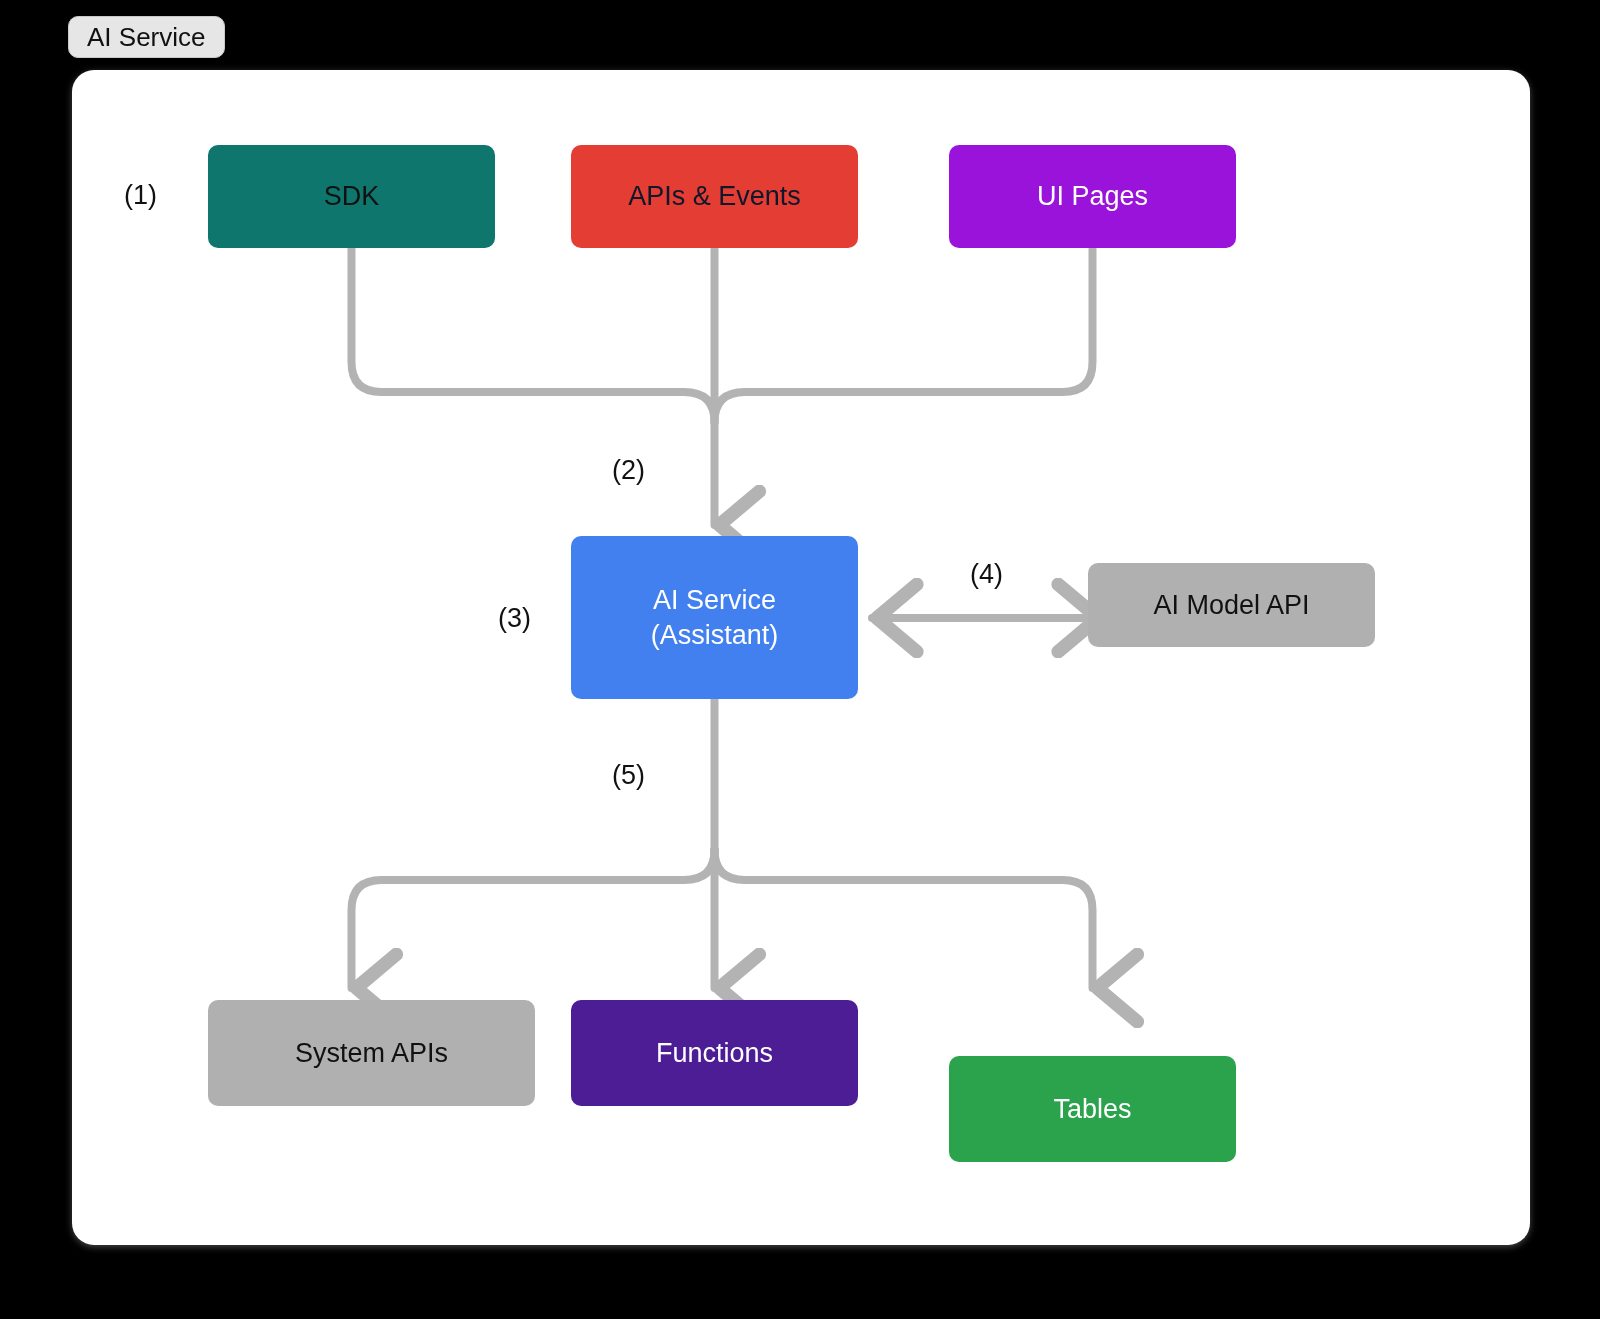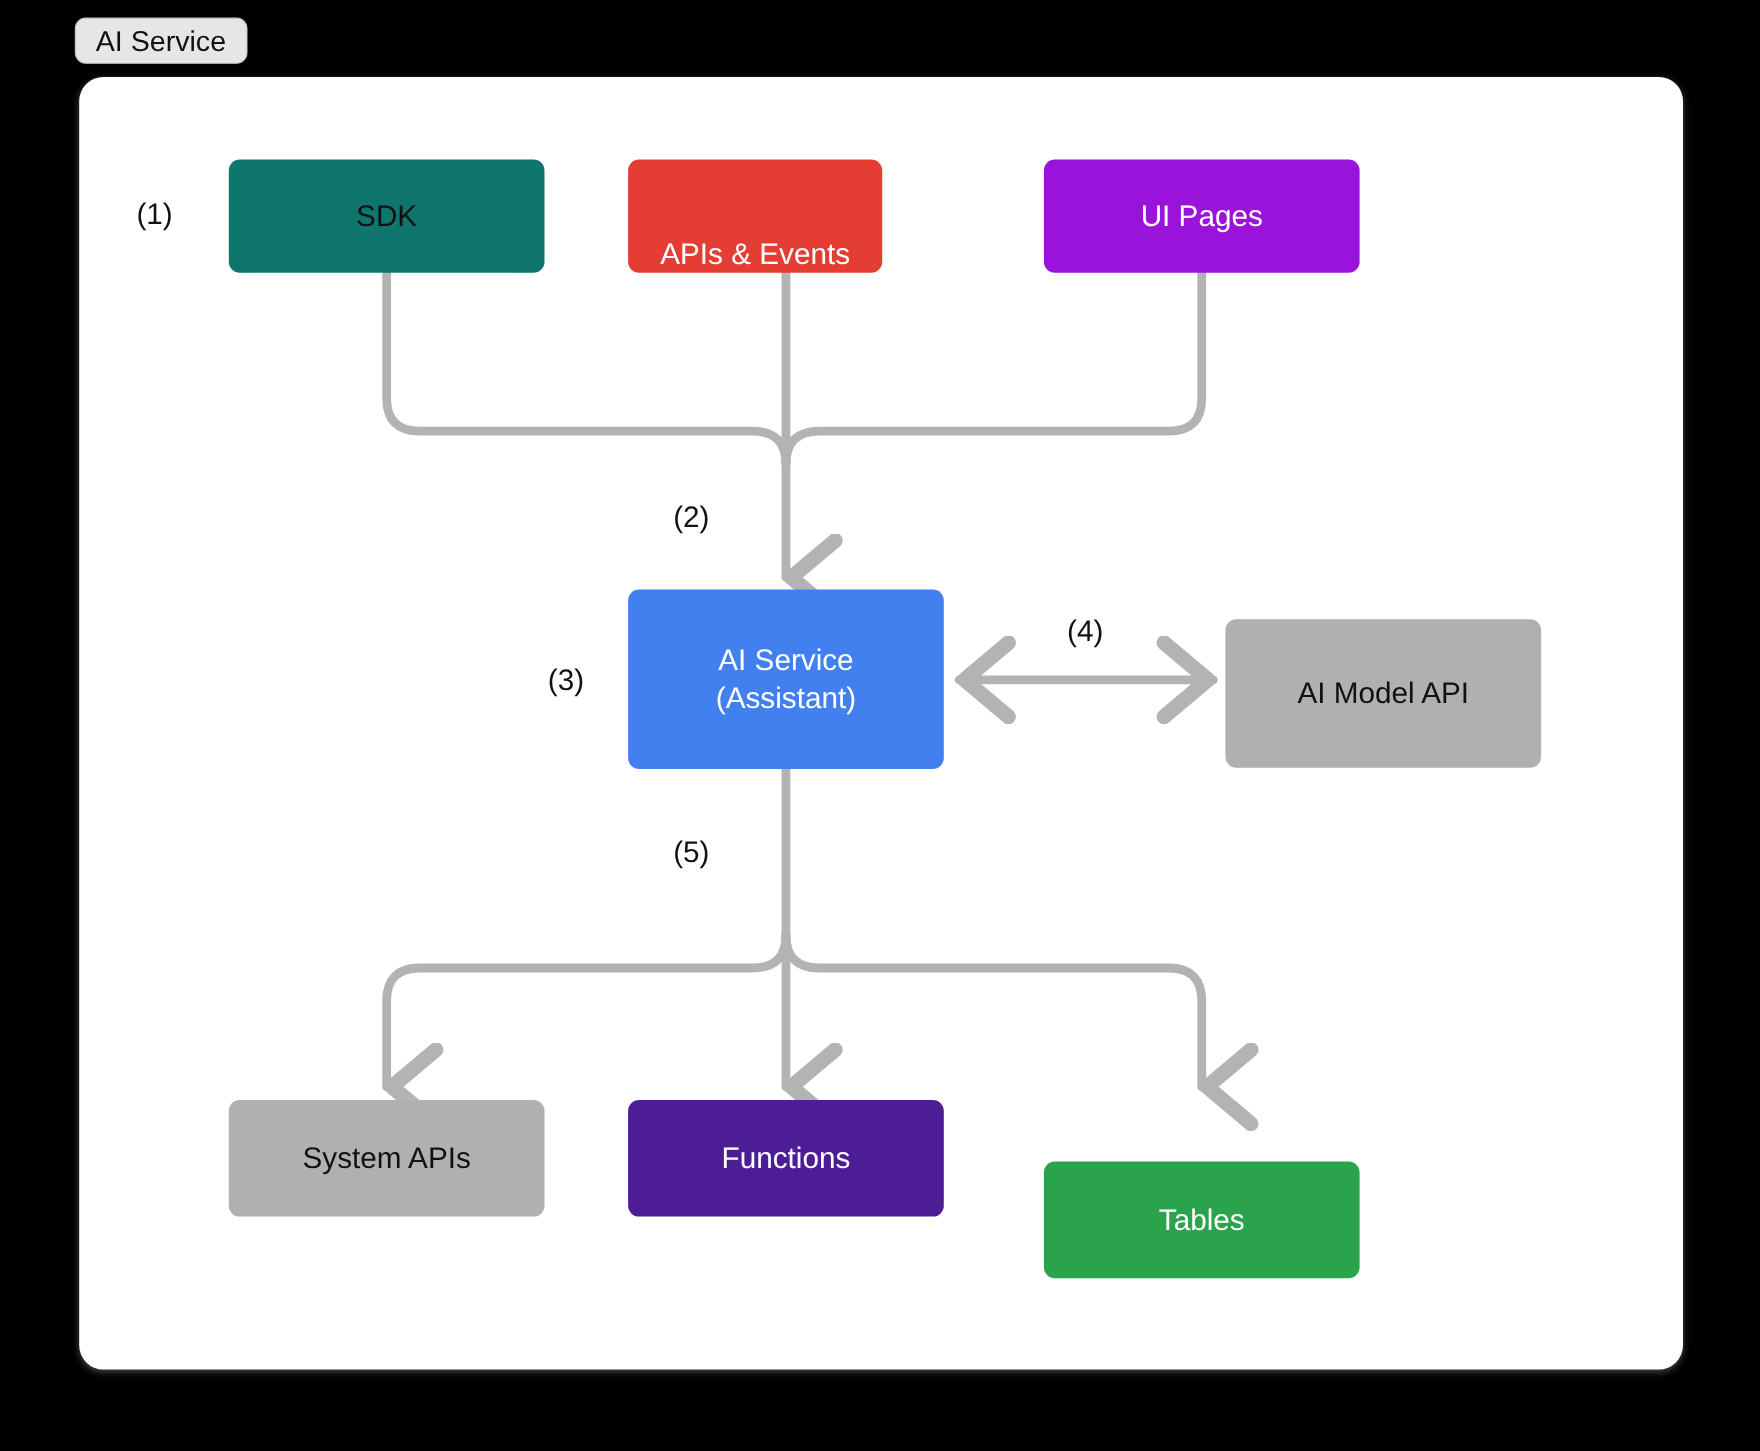--- a/index.html
+++ b/index.html
@@ -126,34 +126,34 @@
       <path d="M 714.5,850 L 714.5,988" marker-end="url(#arrowDown)"></path>
 
       <path d="M 714.5,850 Q 714.5,880 745,880 L 1062.5,880 Q 1092.5,880 1092.5,910 L 1092.5,988" marker-end="url(#arrowDown)"></path>
     </g>
   </svg>
 
   <div id="node-layer">
       <div class="node" style="left: 208px; top: 145px; width: 287px; height: 103px; background: #0f766e; color: rgb(17, 17, 17);">
         <span class="node-label">SDK</span>
       </div>
-      <div class="node" style="left: 571px; top: 145px; width: 231px; height: 103px; background: rgb(228, 61, 51); color: #ffffff; align-items: flex-end;">
+      <div class="node" style="left: 571px; top: 145px; width: 287px; height: 103px; background: rgb(228, 61, 51); color: #0f172a;">
         <span class="node-label">APIs &amp; Events</span>
       </div>
       <div class="node" style="left: 949px; top: 145px; width: 287px; height: 103px; background: rgb(154, 19, 219); color: rgb(255, 255, 255);">
         <span class="node-label">UI Pages</span>
       </div>
       <div class="node" style="left: 571px; top: 536px; width: 287px; height: 163px; background: rgb(66, 128, 240); color: rgb(255, 255, 255);">
         <span class="node-label">AI Service
 (Assistant)</span>
       </div>
-      <div class="node" style="left: 1114px; top: 563px; width: 287px; height: 135px; background: rgb(176, 176, 176); color: rgb(17, 17, 17);">
+      <div class="node" style="left: 1088px; top: 563px; width: 287px; height: 84px; background: rgb(176, 176, 176); color: rgb(17, 17, 17);">
         <span class="node-label">AI Model API</span>
       </div>
-      <div class="node" style="left: 208px; top: 1000px; width: 287px; height: 106px; background: rgb(176, 176, 176); color: rgb(17, 17, 17);">
+      <div class="node" style="left: 208px; top: 1000px; width: 327px; height: 106px; background: rgb(176, 176, 176); color: rgb(17, 17, 17);">
         <span class="node-label">System APIs</span>
       </div>
       <div class="node" style="left: 571px; top: 1000px; width: 287px; height: 106px; background: #4c1d95; color: rgb(255, 255, 255);">
         <span class="node-label">Functions</span>
       </div>
       <div class="node" style="left: 949px; top: 1056px; width: 287px; height: 106px; background: rgb(43, 162, 76); color: rgb(255, 255, 255);">
         <span class="node-label">Tables</span>
       </div>
     </div>
 

